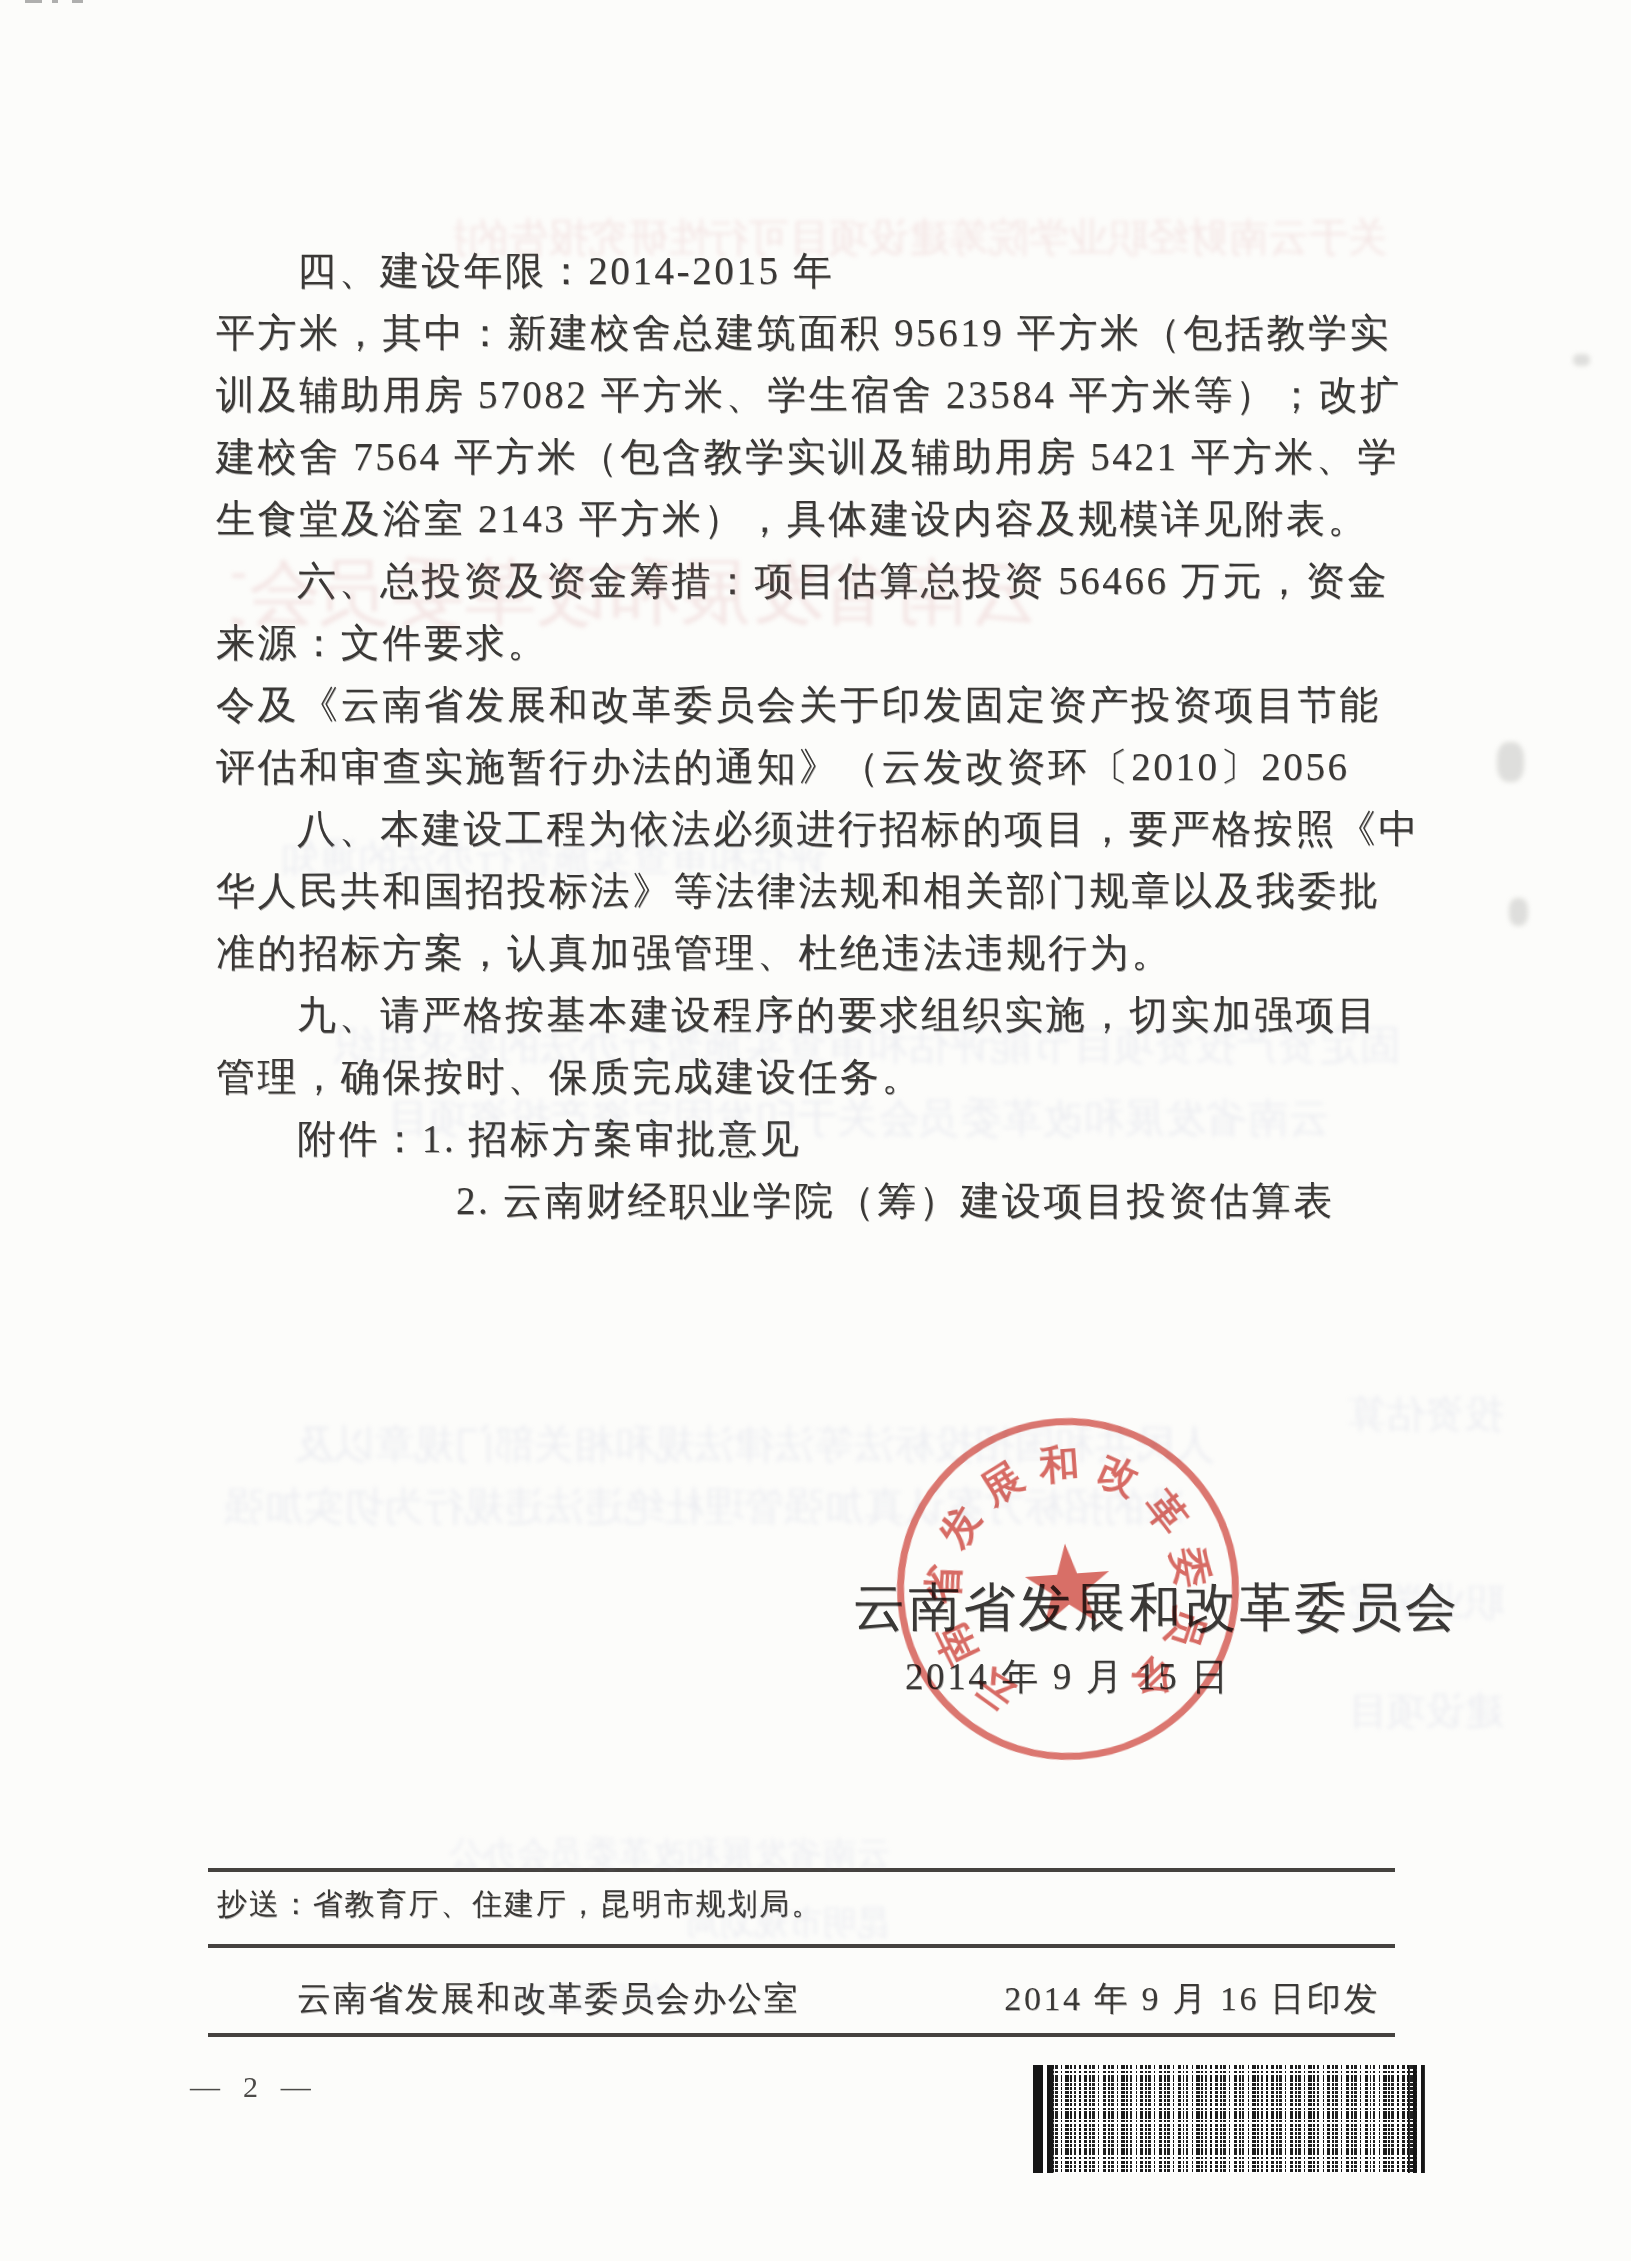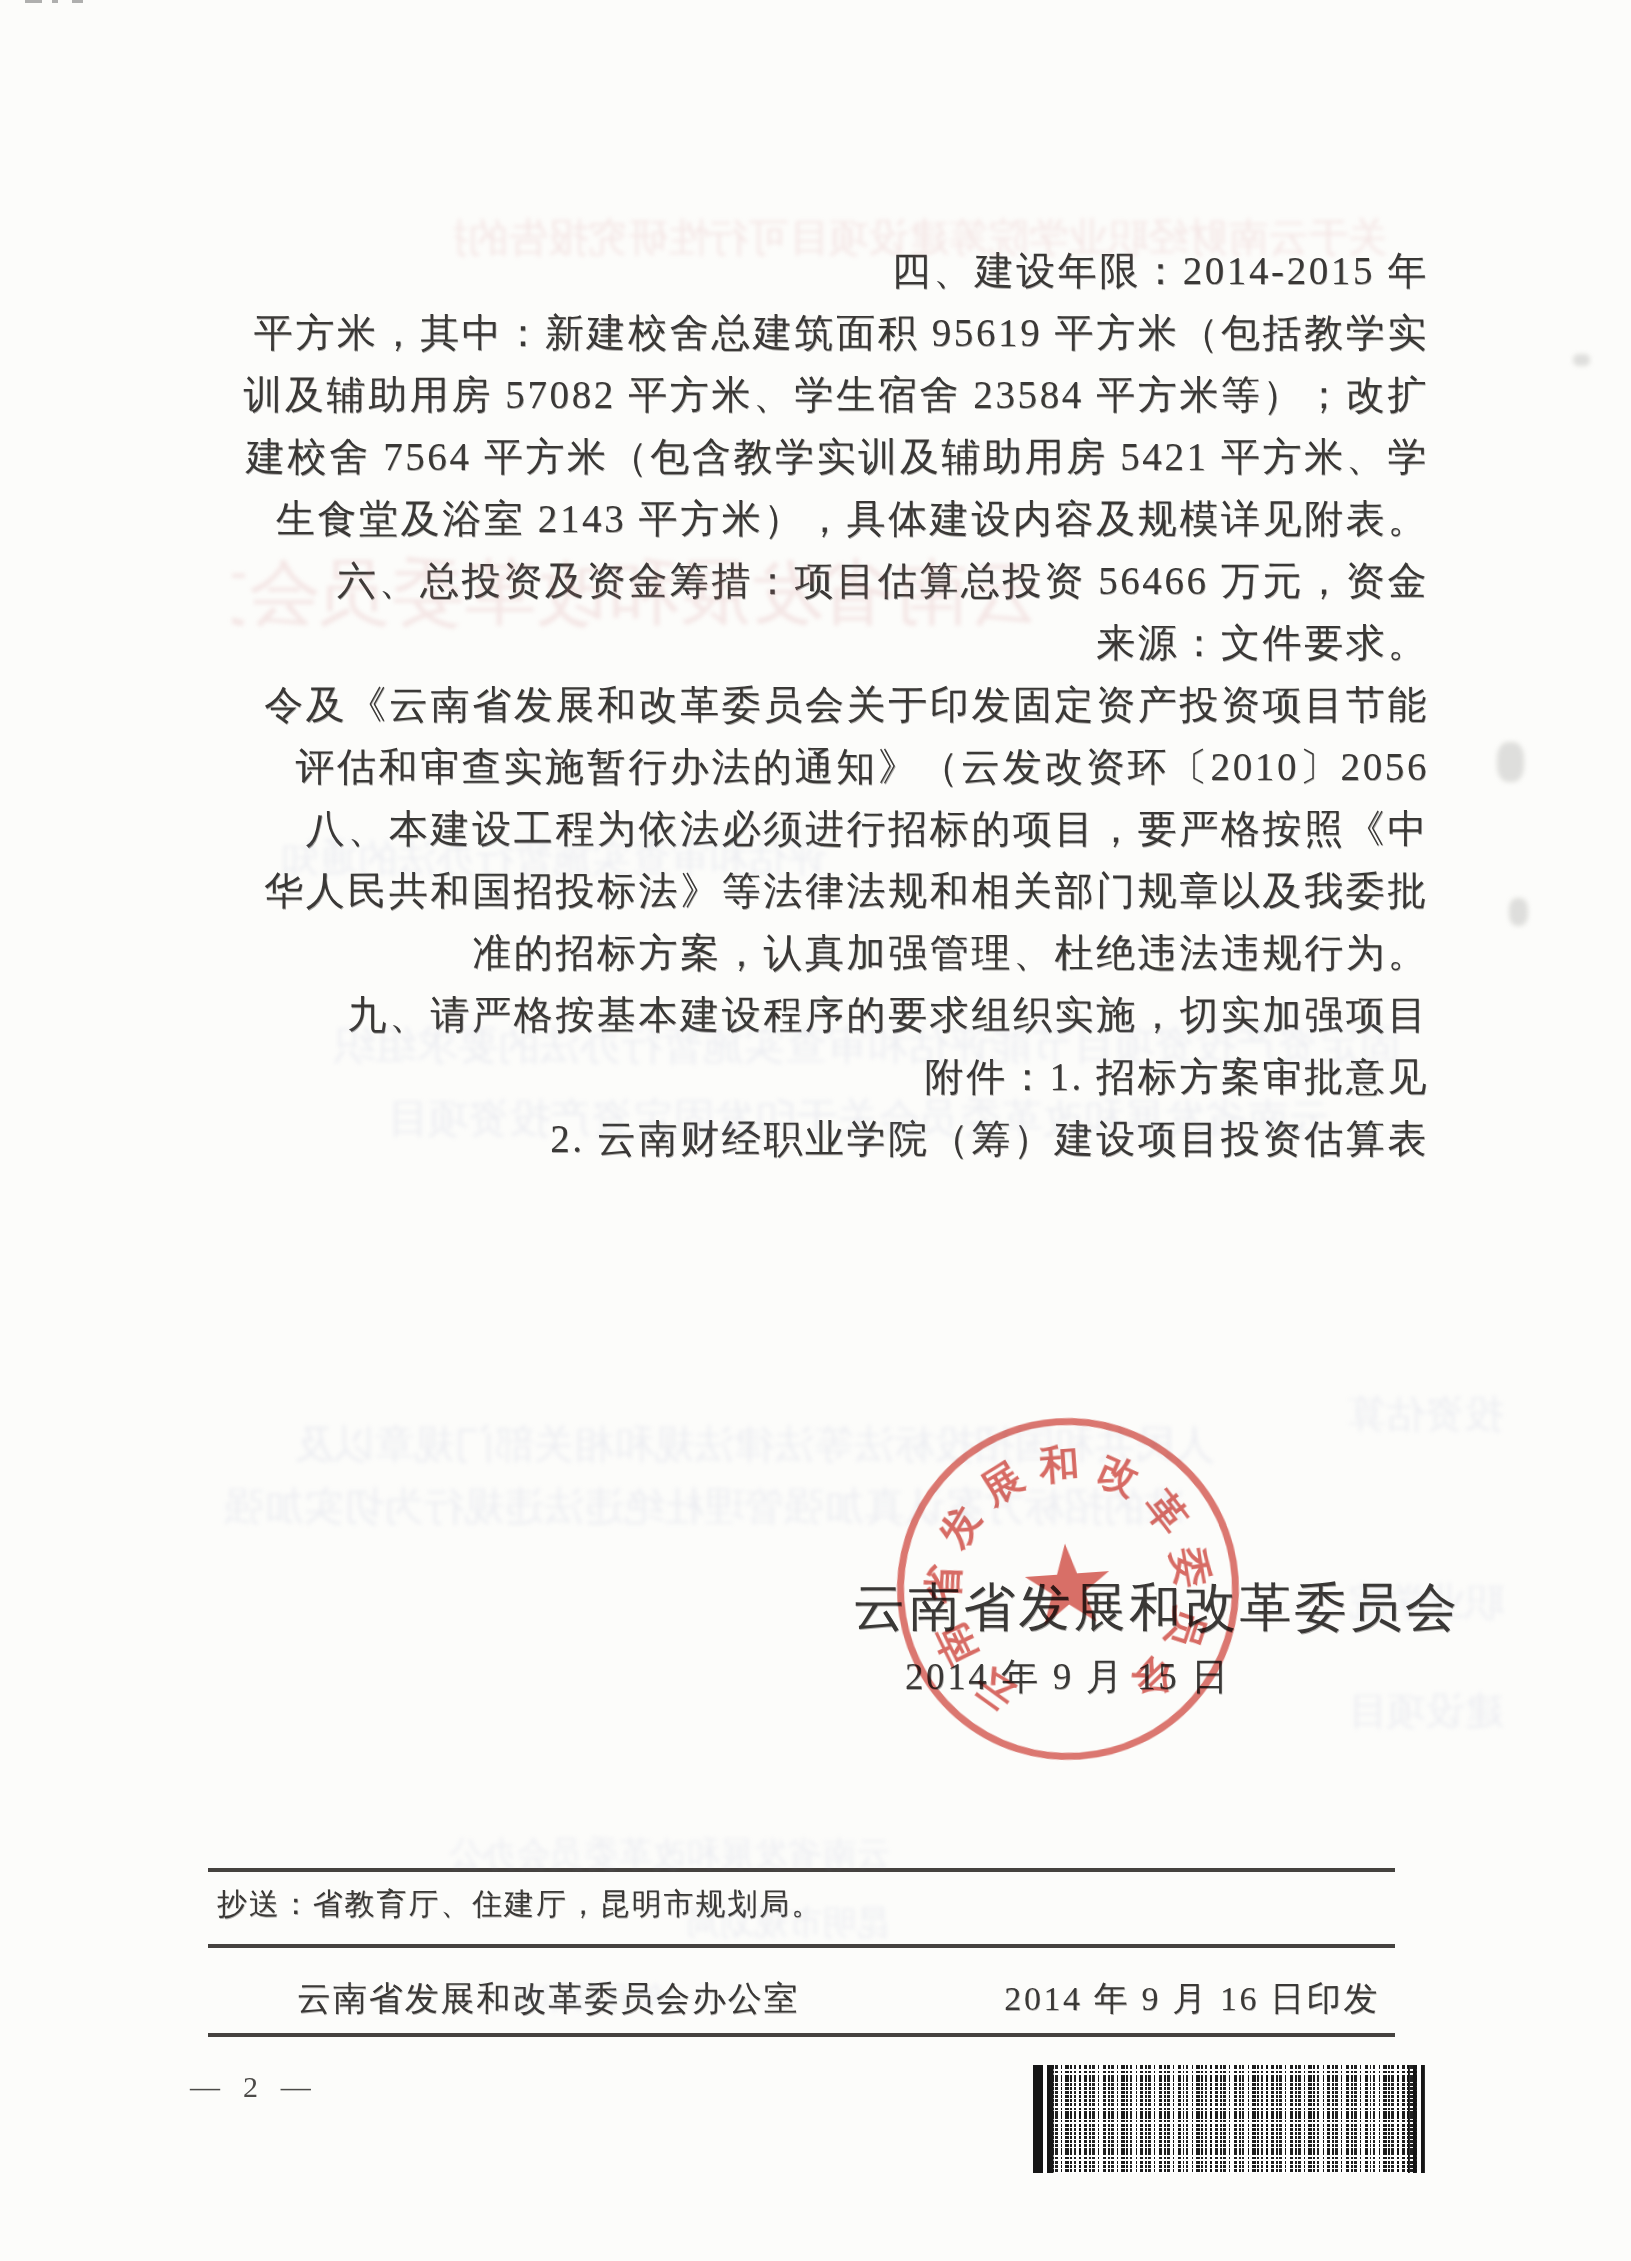--- a/index.html
+++ b/index.html
@@ -7,21 +7,20 @@
     position:relative; width:1631px; height:2261px;
     background:#fcfcfa; overflow:hidden;
     font-family:"Liberation Serif","DejaVu Serif",serif;
     color:#3a3836;
   }
   
   .doc-body{
     position:absolute; left:216px; top:240px; width:1213px;
     font-size:39px; letter-spacing:2.6px; line-height:62px;
     color:#3a3836;
-    text-align:right;
   }
   .line{height:62px; white-space:nowrap; text-shadow:0.6px 0.6px 0.6px rgba(80,78,76,.45);}
   .line.ind{padding-left:81px;}
   .line.att2{padding-left:240px;}
   
   .sig-org{
     position:absolute; left:853px; top:1573px;
     font-size:52px; letter-spacing:3.2px; white-space:nowrap;
     text-shadow:0.6px 0.6px 0.6px rgba(80,78,76,.45); z-index:2;
   }
@@ -143,20 +142,21 @@
     <div class="line">建校舍 7564 平方米（包含教学实训及辅助用房 5421 平方米、学</div>
     <div class="line">生食堂及浴室 2143 平方米），具体建设内容及规模详见附表。</div>
     <div class="line ind">六、总投资及资金筹措：项目估算总投资 56466 万元，资金</div>
     <div class="line">来源：文件要求。</div>
     <div class="line">令及《云南省发展和改革委员会关于印发固定资产投资项目节能</div>
     <div class="line">评估和审查实施暂行办法的通知》（云发改资环〔2010〕2056</div>
     <div class="line ind">八、本建设工程为依法必须进行招标的项目，要严格按照《中</div>
     <div class="line">华人民共和国招投标法》等法律法规和相关部门规章以及我委批</div>
     <div class="line">准的招标方案，认真加强管理、杜绝违法违规行为。</div>
     <div class="line ind">九、请严格按基本建设程序的要求组织实施，切实加强项目</div>
+    <div class="line">管理，确保按时、保质完成建设任务。</div>
     <div class="line ind">附件：1. 招标方案审批意见</div>
     <div class="line att2">2. 云南财经职业学院（筹）建设项目投资估算表</div>
   </div>
 
   <div class="sig-org">云南省发展和改革委员会</div>
   <div class="sig-date">2014 年 9 月 15 日</div>
 
   <div class="seal">
     <div class="seal-arc">
         <span style="transform: rotate(-140deg) translateY(-124px);">云</span>

